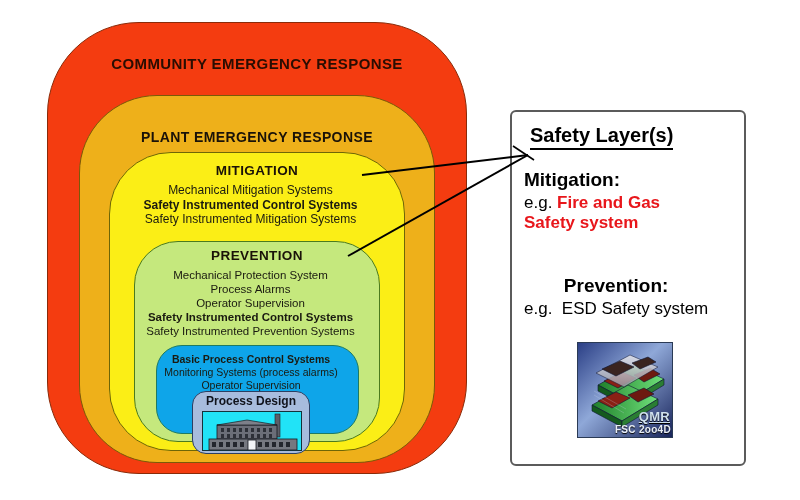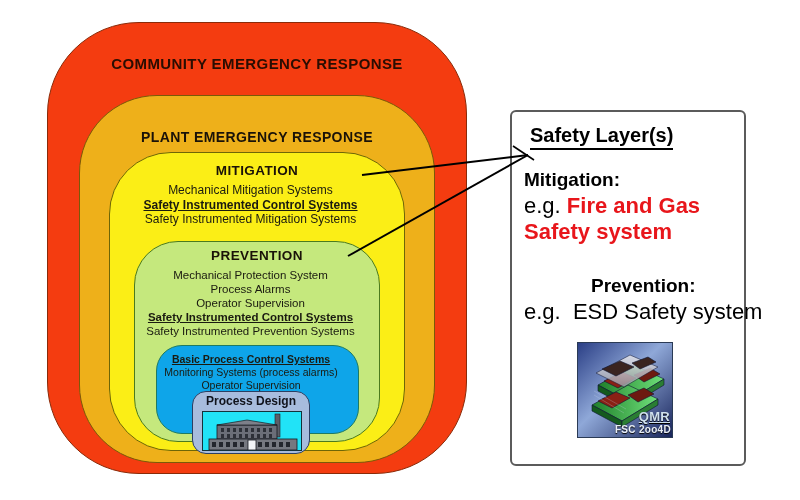--- a/index.html
+++ b/index.html
@@ -76,21 +76,21 @@
     position: absolute;
     left: 0; right: 13px;
     text-align: center;
     color: #1a1a10;
     line-height: 1.22;
   }
   .lines-mitigation { top: 30px; font-size: 12px; }
   .lines-prevention { top: 26px; font-size: 11.5px; }
   .lines-bpcs       { top: 7px;  font-size: 10.5px; }
   .layer-lines .ln { display: block; white-space: nowrap; }
-  .layer-lines .ln.b { font-weight: bold; text-decoration: underline; }
+  .layer-lines .ln.b { font-weight: bold; }
 
   
   .process-box {
     position: absolute;
     left: 192px; top: 391px;
     width: 118px; height: 63px;
     background: #a7bcdd;
     border: 1.5px solid #2b3f63;
     border-radius: 14px;
     box-sizing: border-box;
@@ -137,21 +137,21 @@
   .panel-block { position: absolute; left: 12px; }
   .blk-mitigation { top: 57px; }
   .blk-prevention { top: 163px; text-align: center; }
   .panel-head {
     font-size: 19px;
     font-weight: bold;
     color: #000;
     white-space: nowrap;
   }
   .panel-eg {
-    font-size: 22px;
+    font-size: 17px;
     color: #000;
     white-space: nowrap;
     margin-top: 2px;
   }
   .panel-eg .hi {
     color: #e8161b;
     font-weight: bold;
   }
   .panel-eg .hi2 {
     display: block;

